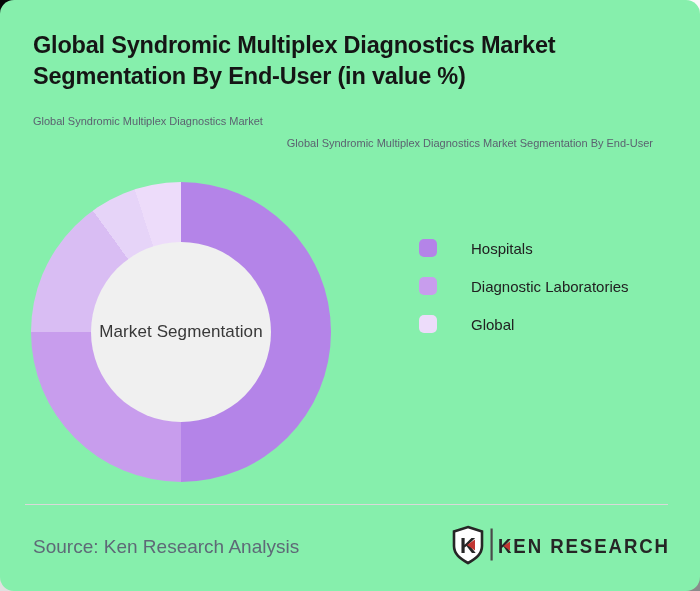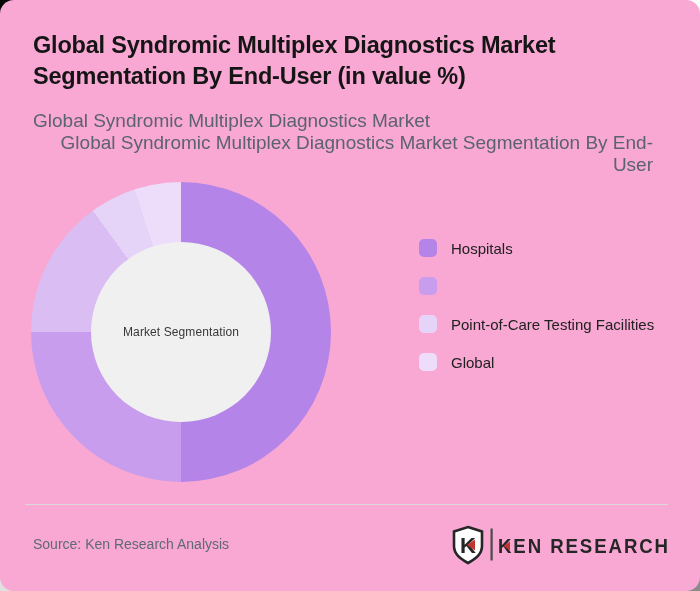--- a/index.html
+++ b/index.html
@@ -12,74 +12,74 @@
   
   .bg-corner { position: fixed; width: 34px; height: 34px; z-index: 0; }
   .bg-tl { top: 0; left: 0; background: #060606; }
   .bg-tr { top: 0; right: 0; background: #fafafa; }
   .bg-bl { bottom: 0; left: 0; background: #e0e0e0; }
   .bg-br { bottom: 0; right: 0; background: #8b8b8b; }
 
   .card {
     position: relative; z-index: 1;
     width: 700px; height: 591px;
-    background: #f9a8d4;
+    background: #86efac;
     border-radius: 14px;
   }
 
   .chart-title {
     position: absolute; left: 33px; top: 30px; width: 614px;
     font-size: 23.5px; line-height: 31px; font-weight: 700;
     color: #151515; letter-spacing: -0.2px;
   }
   .chart-subtitle {
     position: absolute; left: 33px; width: 620px;
-    font-size: 19px; line-height: 22px; color: #5b6270;
+    font-size: 11px; line-height: 22px; color: #5b6270;
   }
   .sub1 { top: 110px; }
   .sub2 { top: 132px; text-align: right; }
 
   .donut {
     position: absolute; left: 31px; top: 182px;
     width: 300px; height: 300px; border-radius: 50%;
     background: #c89ded; 
   }
   .donut-hole {
     position: absolute; left: 60px; top: 60px;
     width: 180px; height: 180px; border-radius: 50%;
     background: #f0f0f0;
     display: flex; align-items: center; justify-content: center;
   }
   .donut-center-label {
-    font-size: 12px; color: #383838; letter-spacing: 0.1px;
+    font-size: 17px; color: #383838; letter-spacing: 0.1px;
     text-align: center;
   }
 
   .legend {
     position: absolute; left: 419px; top: 239px;
   }
   .legend-row {
     display: flex; align-items: center;
     height: 18px; margin-bottom: 20px;
   }
   .legend-swatch {
     width: 18px; height: 18px; border-radius: 5px;
     margin-right: 14px; flex: 0 0 auto;
   }
   .legend-label {
-    font-size: 15px; color: #212121; white-space: nowrap;
+    font-size: 15px; color: #212121; white-space: nowrap; margin-left: 20px;
   }
 
   .divider {
     position: absolute; left: 25px; top: 504px;
     width: 643px; height: 1px; background: #d9d9d9;
   }
   .source-text {
     position: absolute; left: 33px; top: 536px;
-    font-size: 14px; color: #5e6977;
+    font-size: 19px; color: #5e6977;
   }
   .brand-logo {
     position: absolute; right: 25px; top: 525px;
     width: 223px; height: 40px;
   }
 </style>
 </head>
 <body>
 
 <div class="bg-corner bg-tl"></div>
@@ -100,24 +100,21 @@
     </div>
   </div>
 
   <div class="legend">
     <div class="legend-row">
       <span class="legend-swatch" style="background: rgb(180, 132, 232);"></span>
       <span class="legend-label">Hospitals</span>
     </div>
     <div class="legend-row">
       <span class="legend-swatch" style="background: rgb(200, 157, 237);"></span>
-    </div>
-    <div class="legend-row">
-      <span class="legend-swatch" style="background: rgb(230, 212, 248);"></span>
-      <span class="legend-label">Point-of-Care Testing Facilities</span>
+      <span class="legend-label">Diagnostic Laboratories</span>
     </div>
     <div class="legend-row">
       <span class="legend-swatch" style="background: rgb(237, 220, 250);"></span>
       <span class="legend-label">Global</span>
     </div>
   </div>
 
   <div class="divider"></div>
 
   <div class="source-text">Source: Ken Research Analysis</div>

